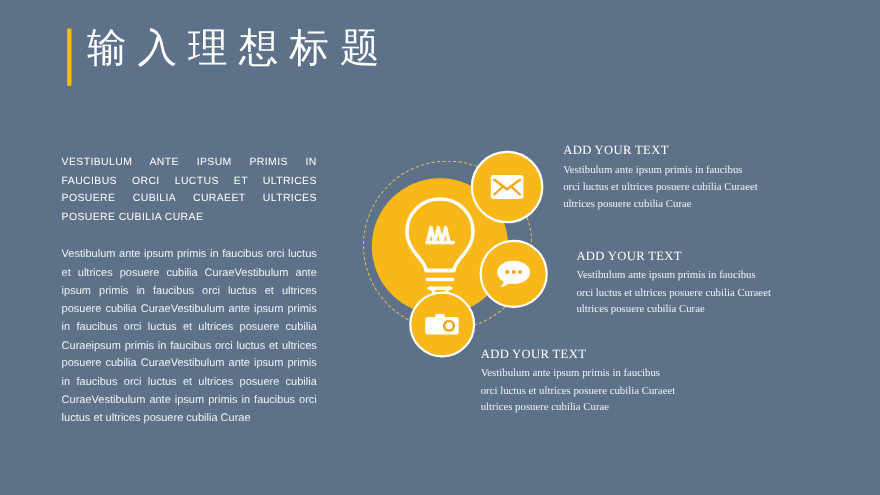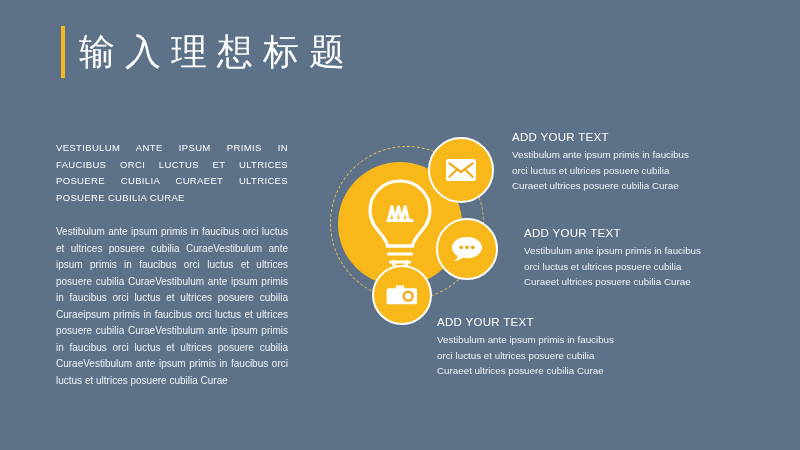--- a/index.html
+++ b/index.html
@@ -22,21 +22,21 @@
     inset: 0;
     background: #5d7289;
   }
 
   
   .title-wrap {
     position: absolute;
     left: 48px;
     top: 26px;
     display: flex;
-    align-items: center;
+    align-items: flex-start;
     padding-left: 13px;
   }
   .title-bar {
     width: 4px;
     height: 52px;
     background: #f5b820;
     margin-right: 14px;
     flex: none;
   }
   .title-text {
@@ -115,21 +115,21 @@
     display: flex;
     align-items: center;
     justify-content: center;
   }
   .mini svg { display: block; }
   .mini-mail   { left: 108px; top: 9px;   width: 66px; height: 66px; }
   .mini-chat   { left: 116px; top: 90px;  width: 62px; height: 62px; }
   .mini-camera { left: 52px;  top: 137px; width: 60px; height: 60px; }
 
   
-  .txt-block { position: absolute; }
+  .txt-block { position: absolute; font-family: Liberation Serif, serif; }
   .txt-head {
     font-size: 11.5px;
     line-height: 15px;
     color: #ffffff;
     letter-spacing: 0.3px;
     margin: 0 0 2px 0;
   }
   .txt-body {
     font-size: 9.8px;
     line-height: 15.5px;

